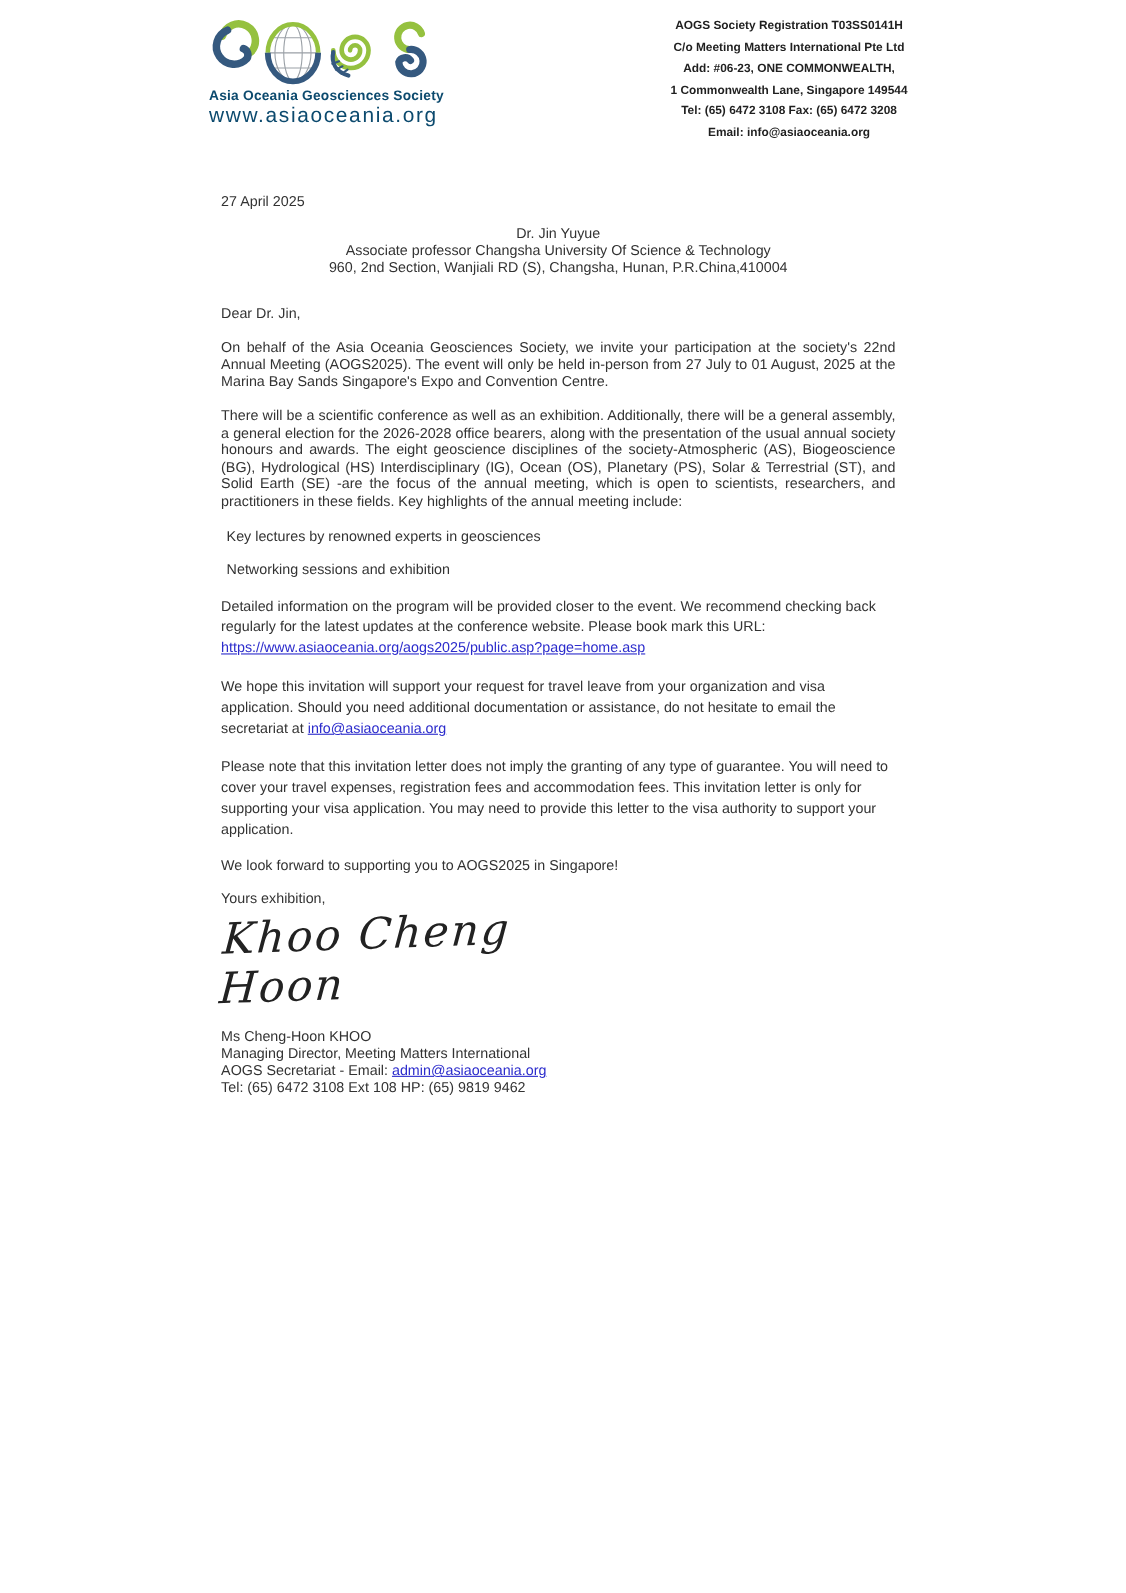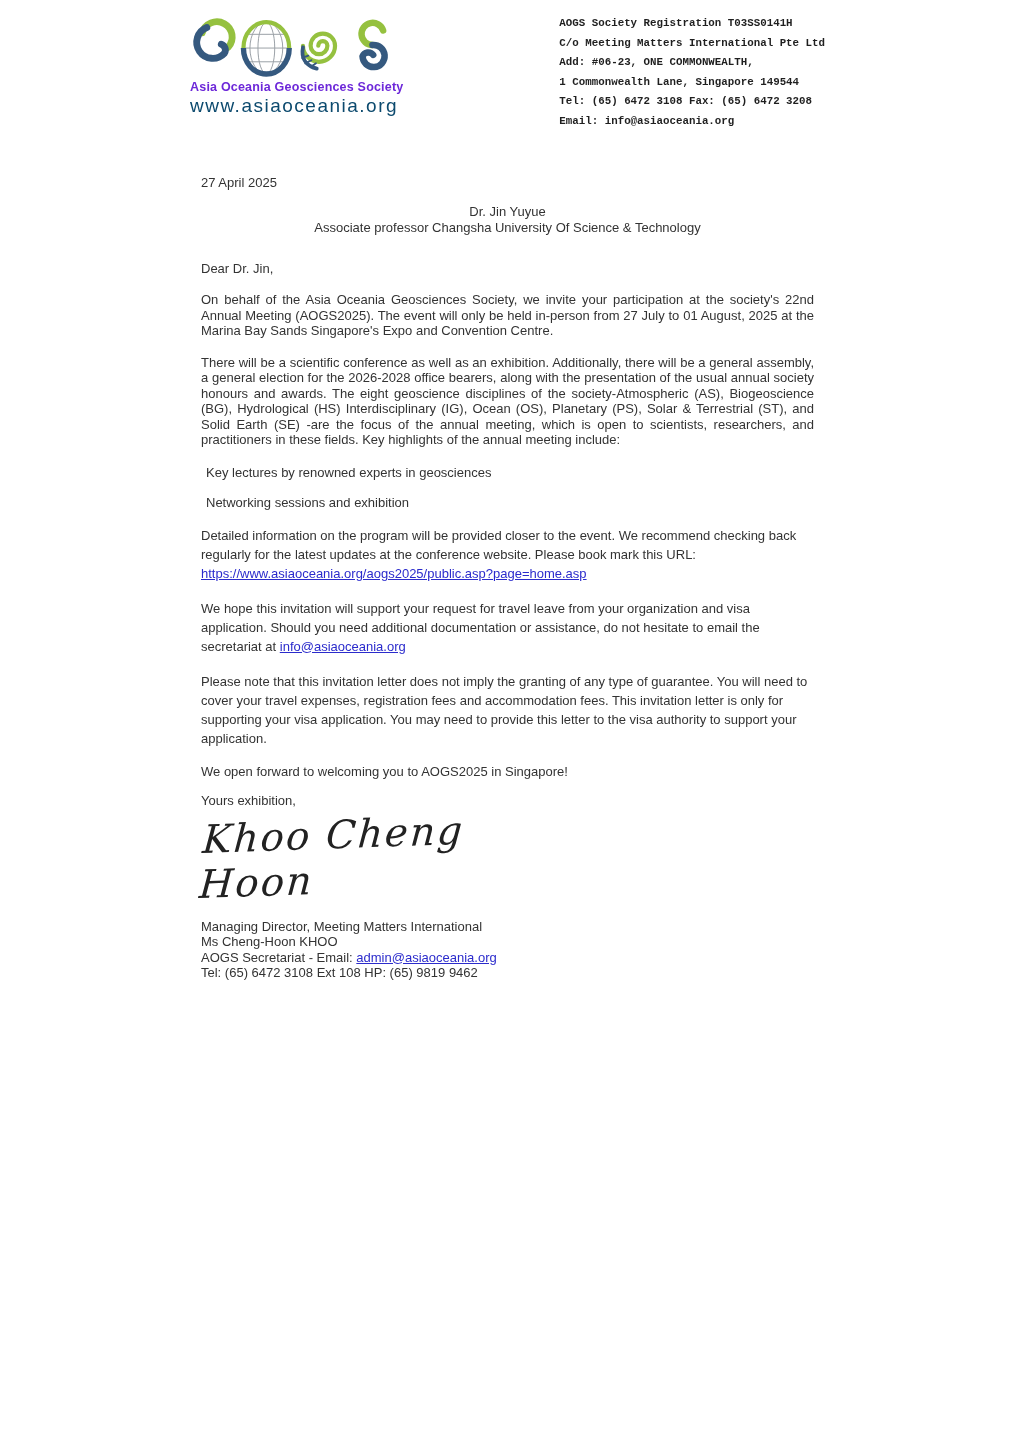--- a/index.html
+++ b/index.html
@@ -13,36 +13,35 @@
   }
   
   .header {
     display:flex;
     align-items:flex-start;
     padding:12px 199px 0 190px;
   }
   .logo-block { width:215px; }
   .logo-glyphs svg { width:200px; height:66px; display:block; }
   .org-name {
-    font-size:12.5px; font-weight:bold; color:#6d28d9;
+    font-size:12.5px; font-weight:bold; color:#0c4a6e;
     letter-spacing:0.2px; white-space:nowrap; margin-top:2px;
   }
   .org-site {
     font-size:19px; color:#0c4a6e; letter-spacing:1.5px;
     white-space:nowrap; margin-top:1px;
   }
   .letterhead {
     margin-left:auto;
-    text-align:left;
+    text-align:center;
     font-size:10.8px;
     font-weight:bold;
     line-height:19.5px;
     color:#1f1f1f;
     padding-top:2px;
-    font-family:Liberation Mono, monospace;
   }
   
   .letter { padding:0 210px 0 201px; font-size:13px; }
   .date { margin-top:44px; }
   .recipient { margin-top:14px; line-height:15.5px;text-align:center; }
   .salutation { margin-top:26px; }
   p { margin:16px 0 0 0; line-height:15.5px; }
   p.justify { text-align:justify; }
   p.loose { line-height:19px; }
   .highlights { margin-top:18px; }
@@ -113,46 +112,47 @@
     </div>
   </div>
 
   <div class="letter">
 
     <div class="date">27 April 2025</div>
 
     <div class="recipient">
       <div>Dr. Jin Yuyue</div>
       <div>Associate professor Changsha University Of Science &amp; Technology</div>
+      <div>960, 2nd Section, Wanjiali RD (S), Changsha, Hunan, P.R.China,410004</div>
     </div>
 
     <div class="salutation">Dear Dr. Jin,</div>
 
     <p class="justify">On behalf of the Asia Oceania Geosciences Society, we invite your participation at the society's 22nd Annual Meeting (AOGS2025). The event will only be held in-person from 27 July to 01 August, 2025 at the Marina Bay Sands Singapore's Expo and Convention Centre.</p>
 
     <p class="justify">There will be a scientific conference as well as an exhibition. Additionally, there will be a general assembly, a general election for the 2026-2028 office bearers, along with the presentation of the usual annual society honours and awards. The eight geoscience disciplines of the society-Atmospheric (AS), Biogeoscience (BG), Hydrological (HS) Interdisciplinary (IG), Ocean (OS), Planetary (PS), Solar &amp; Terrestrial (ST), and Solid Earth (SE) -are the focus of the annual meeting, which is open to scientists, researchers, and practitioners in these fields. Key highlights of the annual meeting include:</p>
 
     <div class="highlights">
       <div class="highlight">Key lectures by renowned experts in geosciences</div>
       <div class="highlight">Networking sessions and exhibition</div>
     </div>
 
     <p class="loose"><span>Detailed information on the program will be provided closer to the event. We recommend checking back regularly for the latest updates at the conference website. Please book mark this URL: </span><a class="link" href="#">https://www.asiaoceania.org/aogs2025/public.asp?page=home.asp</a></p>
 
     <p class="loose"><span>We hope this invitation will support your request for travel leave from your organization and visa application. Should you need additional documentation or assistance, do not hesitate to email the secretariat at </span><a class="link" href="#">info@asiaoceania.org</a></p>
 
     <p class="loose">Please note that this invitation letter does not imply the granting of any type of guarantee. You will need to cover your travel expenses, registration fees and accommodation fees. This invitation letter is only for supporting your visa application. You may need to provide this letter to the visa authority to support your application.</p>
 
-    <p>We open forward to welcoming you to AOGS2025 in Singapore!</p>
+    <p>We look forward to supporting you to AOGS2025 in Singapore!</p>
 
     <p class="valediction">Yours exhibition,</p>
 
     <div class="signature-script">Khoo Cheng Hoon</div>
 
     <div class="sig-block">
+      <div>Ms Cheng-Hoon KHOO</div>
       <div>Managing Director, Meeting Matters International</div>
-      <div>Ms Cheng-Hoon KHOO</div>
       <div><span>AOGS Secretariat - Email: </span><a class="link" href="#">admin@asiaoceania.org</a></div>
       <div>Tel: (65) 6472 3108 Ext 108 HP: (65) 9819 9462</div>
     </div>
 
   </div>
 </div>
 
 </body></html>

